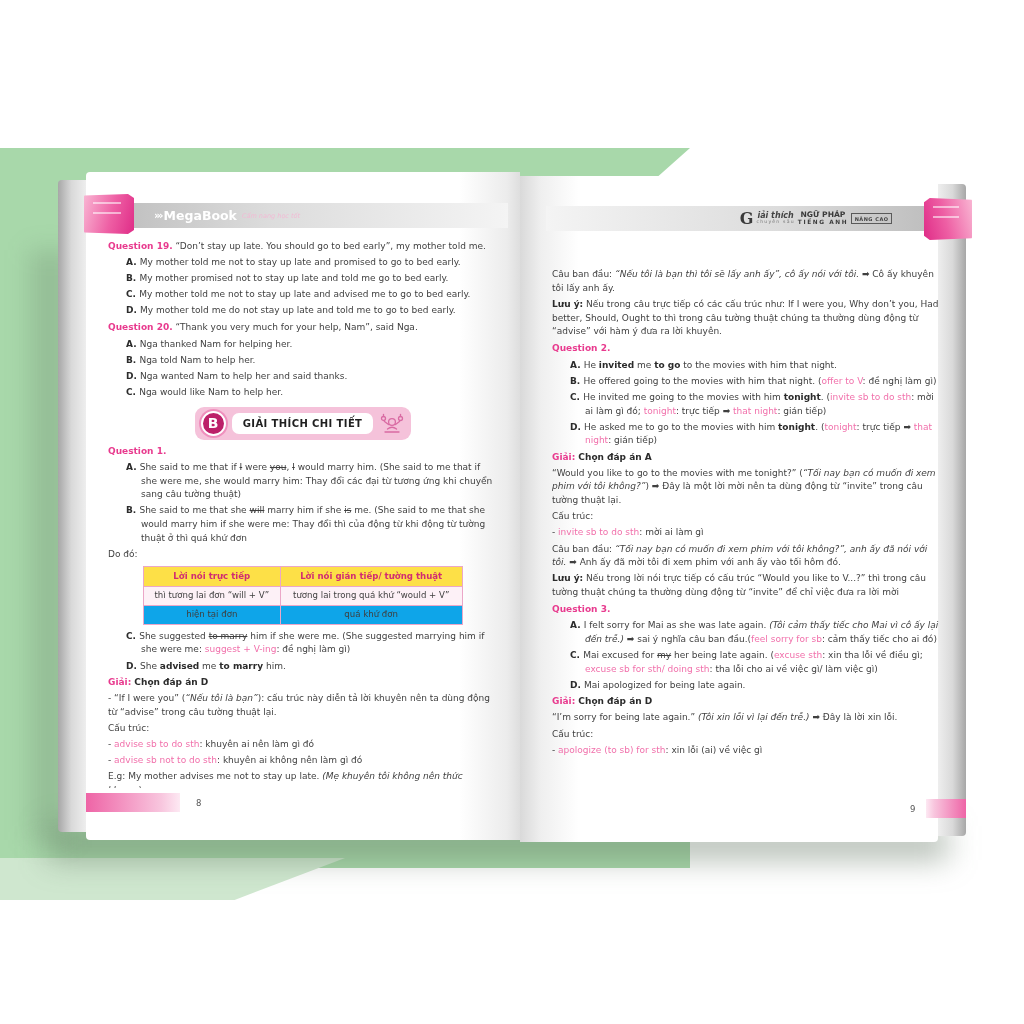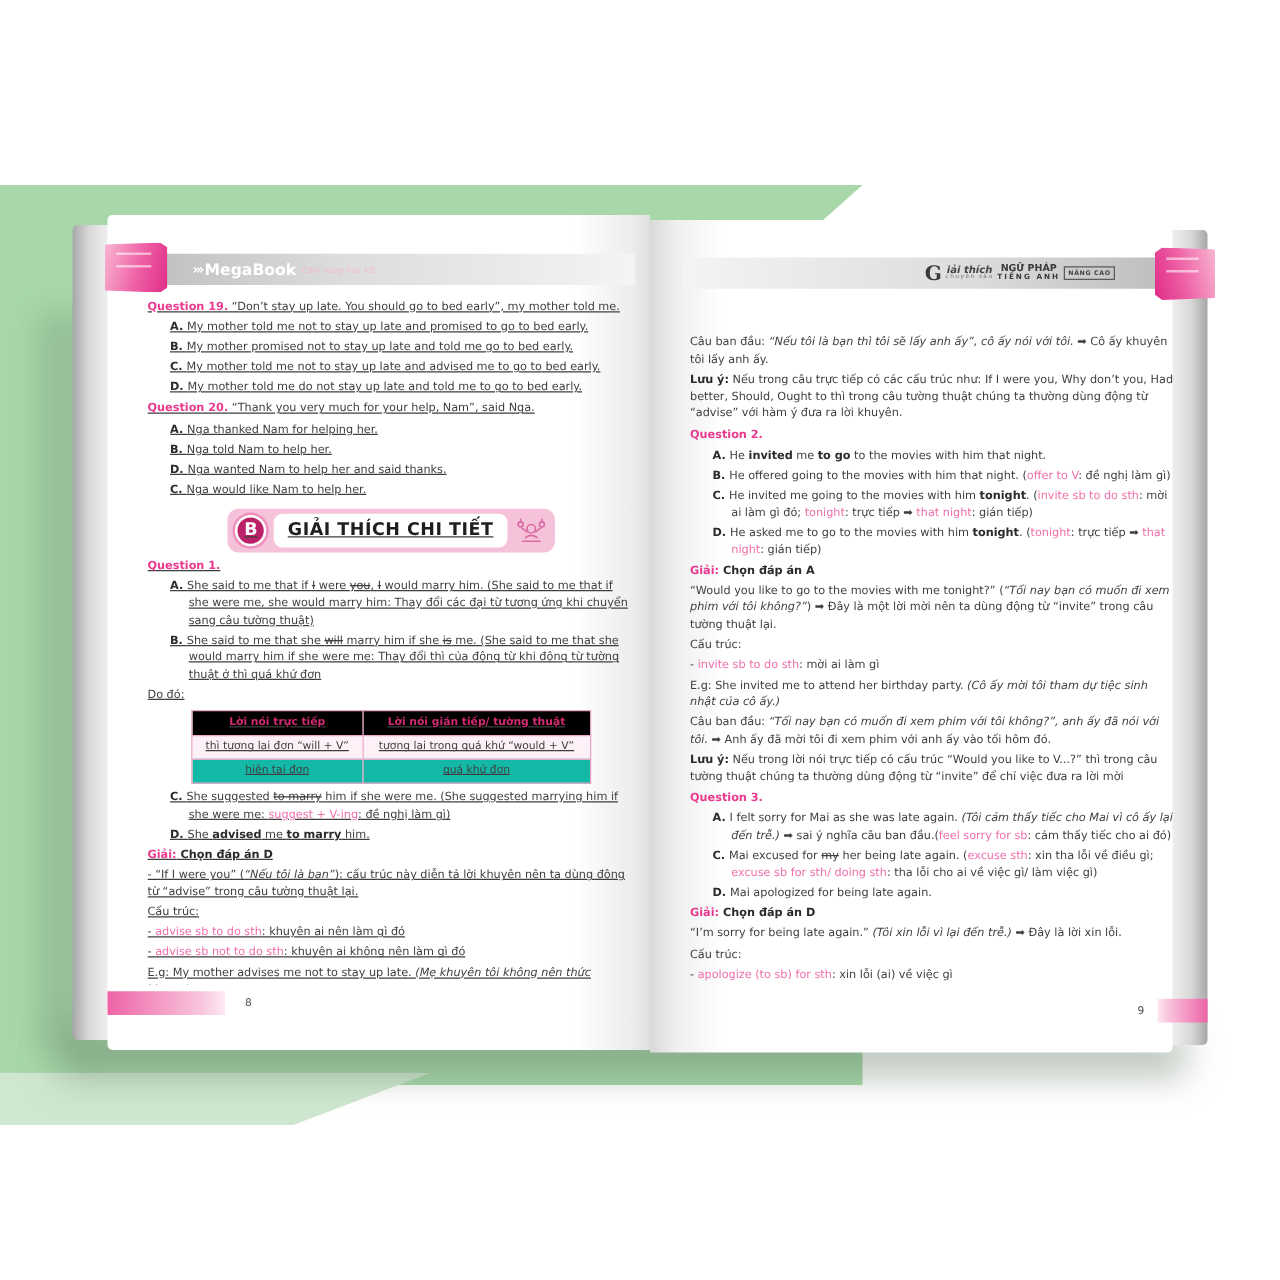--- a/index.html
+++ b/index.html
@@ -56,45 +56,45 @@
   
   .foot-bar-left{position:absolute;left:86px;top:793px;width:94px;height:19px;z-index:4;
                background:linear-gradient(90deg,#ee64a6 0%,#f8c6de 80%,#fde9f3 100%);}
   .foot-bar-right{position:absolute;left:926px;top:799px;width:40px;height:19px;z-index:4;
                background:linear-gradient(270deg,#ee64a6 0%,#f8c6de 80%,#fde9f3 100%);}
   .pagenum{position:absolute;z-index:4;font-size:8.5px;color:#555;}
   .pagenum-left{left:196px;top:798px;}
   .pagenum-right{left:910px;top:804px;}
   
   .content{position:absolute;z-index:4;font-size:9px;line-height:1.52;color:#3f3f3f;}
-  .content-left{left:118px;top:236px;width:390px;height:552px;overflow:hidden;text-decoration:underline;}
+  .content-left{left:108px;top:236px;width:390px;height:552px;overflow:hidden;}
   .content-right{left:552px;top:252px;width:388px;height:552px;overflow:hidden;margin-top:16px;}
   .blk{margin-bottom:2.5px;}
   .blk.q{margin-top:3.5px;}
   .qlab{color:#e83a8e;font-weight:bold;}
   .opt{padding-left:33px;text-indent:-15px;}
   .olet{font-weight:bold;color:#2c2c2c;}
   .sg-n{}
   .sg-b{font-weight:bold;color:#2b2b2b;}
   .sg-p{color:#f170ab;}
   .sg-pb{color:#e83a8e;font-weight:bold;}
   .sg-i{font-style:italic;}
   .sg-st{text-decoration:line-through;}
   
   .exp-table{border-collapse:collapse;width:82%;margin:4px auto 5px auto;font-size:8.6px;text-align:center;}
-  .exp-table th{background:#000000;color:#d12b72;font-weight:bold;border:1px solid #eba7c8;padding:3px 4px;}
+  .exp-table th{background:#fde047;color:#d12b72;font-weight:bold;border:1px solid #eba7c8;padding:3px 4px;}
   .exp-table td{border:1px solid #eba7c8;padding:2.5px 4px;color:#3f3f3f;}
   .exp-table tr.r0 td{background:#fdf1f7;}
-  .exp-table tr.r1 td{background:#14b8a6;}
+  .exp-table tr.r1 td{background:#0ea5e9;}
   
   .badge-row{display:flex;justify-content:center;margin:7px 0 5px 0;}
   .badge-pill{display:inline-flex;align-items:center;gap:6px;background:#f5c2da;border-radius:9px;padding:4px 6px;}
   .badge-letter{width:21px;height:21px;border-radius:50%;background:#bc2069;color:#fff;font-weight:bold;font-size:14px;
                 display:flex;align-items:center;justify-content:center;border:2px solid #fff;box-shadow:0 0 0 2px #ef8fbd;}
-  .badge-title{background:#fff;border-radius:7px;padding:3px 11px;font-weight:bold;font-size:14px;color:#1f1f1f;letter-spacing:0.4px;white-space:nowrap;}
+  .badge-title{background:#fff;border-radius:7px;padding:3px 11px;font-weight:bold;font-size:10px;color:#1f1f1f;letter-spacing:0.4px;white-space:nowrap;}
   .badge-icon{display:inline-flex;}
 </style>
 </head>
 <body>
 
 <div class="stage">
   <div class="green-band-top"></div>
   <div class="green-band" style="top:190px;width:120px;height:678px;clip-path:none;"></div>
   <div class="green-band" style="top:190px;left:110px;width:580px;height:678px;clip-path:none;"></div>
   <div class="green-wedge"></div>
@@ -202,21 +202,20 @@
       <div class="blk para"><span class="sg-b">Lưu ý:</span><span class="sg-n"> Nếu trong câu trực tiếp có các cấu trúc như: If I were you, Why don’t you, Had better, Should, Ought to thì trong câu tường thuật chúng ta thường dùng động từ “advise” với hàm ý đưa ra lời khuyên.</span></div>
       <div class="blk q"><span class="qlab">Question 2.</span></div>
       <div class="blk opt"><span class="olet">A. </span><span class="sg-n">He </span><span class="sg-b">invited</span><span class="sg-n"> me </span><span class="sg-b">to go</span><span class="sg-n"> to the movies with him that night.</span></div>
       <div class="blk opt"><span class="olet">B. </span><span class="sg-n">He offered going to the movies with him that night. (</span><span class="sg-p">offer to V</span><span class="sg-n">: đề nghị làm gì)</span></div>
       <div class="blk opt"><span class="olet">C. </span><span class="sg-n">He invited me going to the movies with him </span><span class="sg-b">tonight</span><span class="sg-n">. (</span><span class="sg-p">invite sb to do sth</span><span class="sg-n">: mời ai làm gì đó; </span><span class="sg-p">tonight</span><span class="sg-n">: trực tiếp ➡ </span><span class="sg-p">that night</span><span class="sg-n">: gián tiếp)</span></div>
       <div class="blk opt"><span class="olet">D. </span><span class="sg-n">He asked me to go to the movies with him </span><span class="sg-b">tonight</span><span class="sg-n">. (</span><span class="sg-p">tonight</span><span class="sg-n">: trực tiếp ➡ </span><span class="sg-p">that night</span><span class="sg-n">: gián tiếp)</span></div>
       <div class="blk para"><span class="sg-pb">Giải:</span><span class="sg-b"> Chọn đáp án A</span></div>
       <div class="blk para"><span class="sg-n">“Would you like to go to the movies with me tonight?” (</span><span class="sg-i">“Tối nay bạn có muốn đi xem phim với tôi không?”</span><span class="sg-n">) ➡ Đây là một lời mời nên ta dùng động từ “invite” trong câu tường thuật lại.</span></div>
       <div class="blk para"><span class="sg-n">Cấu trúc:</span></div>
       <div class="blk para"><span class="sg-n">- </span><span class="sg-p">invite sb to do sth</span><span class="sg-n">: mời ai làm gì</span></div>
-      <div class="blk para"><span class="sg-n">E.g: She invited me to attend her birthday party. </span><span class="sg-i">(Cô ấy mời tôi tham dự tiệc sinh nhật của cô ấy.)</span></div>
       <div class="blk para"><span class="sg-n">Câu ban đầu: </span><span class="sg-i">“Tối nay bạn có muốn đi xem phim với tôi không?”, anh ấy đã nói với tôi.</span><span class="sg-n"> ➡ Anh ấy đã mời tôi đi xem phim với anh ấy vào tối hôm đó.</span></div>
       <div class="blk para"><span class="sg-b">Lưu ý:</span><span class="sg-n"> Nếu trong lời nói trực tiếp có cấu trúc “Would you like to V...?” thì trong câu tường thuật chúng ta thường dùng động từ “invite” để chỉ việc đưa ra lời mời</span></div>
       <div class="blk q"><span class="qlab">Question 3.</span></div>
       <div class="blk opt"><span class="olet">A. </span><span class="sg-n">I felt sorry for Mai as she was late again. </span><span class="sg-i">(Tôi cảm thấy tiếc cho Mai vì cô ấy lại đến trễ.)</span><span class="sg-n"> ➡ sai ý nghĩa câu ban đầu.(</span><span class="sg-p">feel sorry for sb</span><span class="sg-n">: cảm thấy tiếc cho ai đó)</span></div>
       <div class="blk opt"><span class="olet">C. </span><span class="sg-n">Mai excused for </span><span class="sg-st">my</span><span class="sg-n"> her being late again. (</span><span class="sg-p">excuse sth</span><span class="sg-n">: xin tha lỗi về điều gì; </span><span class="sg-p">excuse sb for sth/ doing sth</span><span class="sg-n">: tha lỗi cho ai về việc gì/ làm việc gì)</span></div>
       <div class="blk opt"><span class="olet">D. </span><span class="sg-n">Mai apologized for being late again.</span></div>
       <div class="blk para"><span class="sg-pb">Giải:</span><span class="sg-b"> Chọn đáp án D</span></div>
       <div class="blk para"><span class="sg-n">“I’m sorry for being late again.” </span><span class="sg-i">(Tôi xin lỗi vì lại đến trễ.)</span><span class="sg-n"> ➡ Đây là lời xin lỗi.</span></div>
       <div class="blk para"><span class="sg-n">Cấu trúc:</span></div>
       <div class="blk para"><span class="sg-n">- </span><span class="sg-p">apologize (to sb) for sth</span><span class="sg-n">: xin lỗi (ai) về việc gì</span></div>

